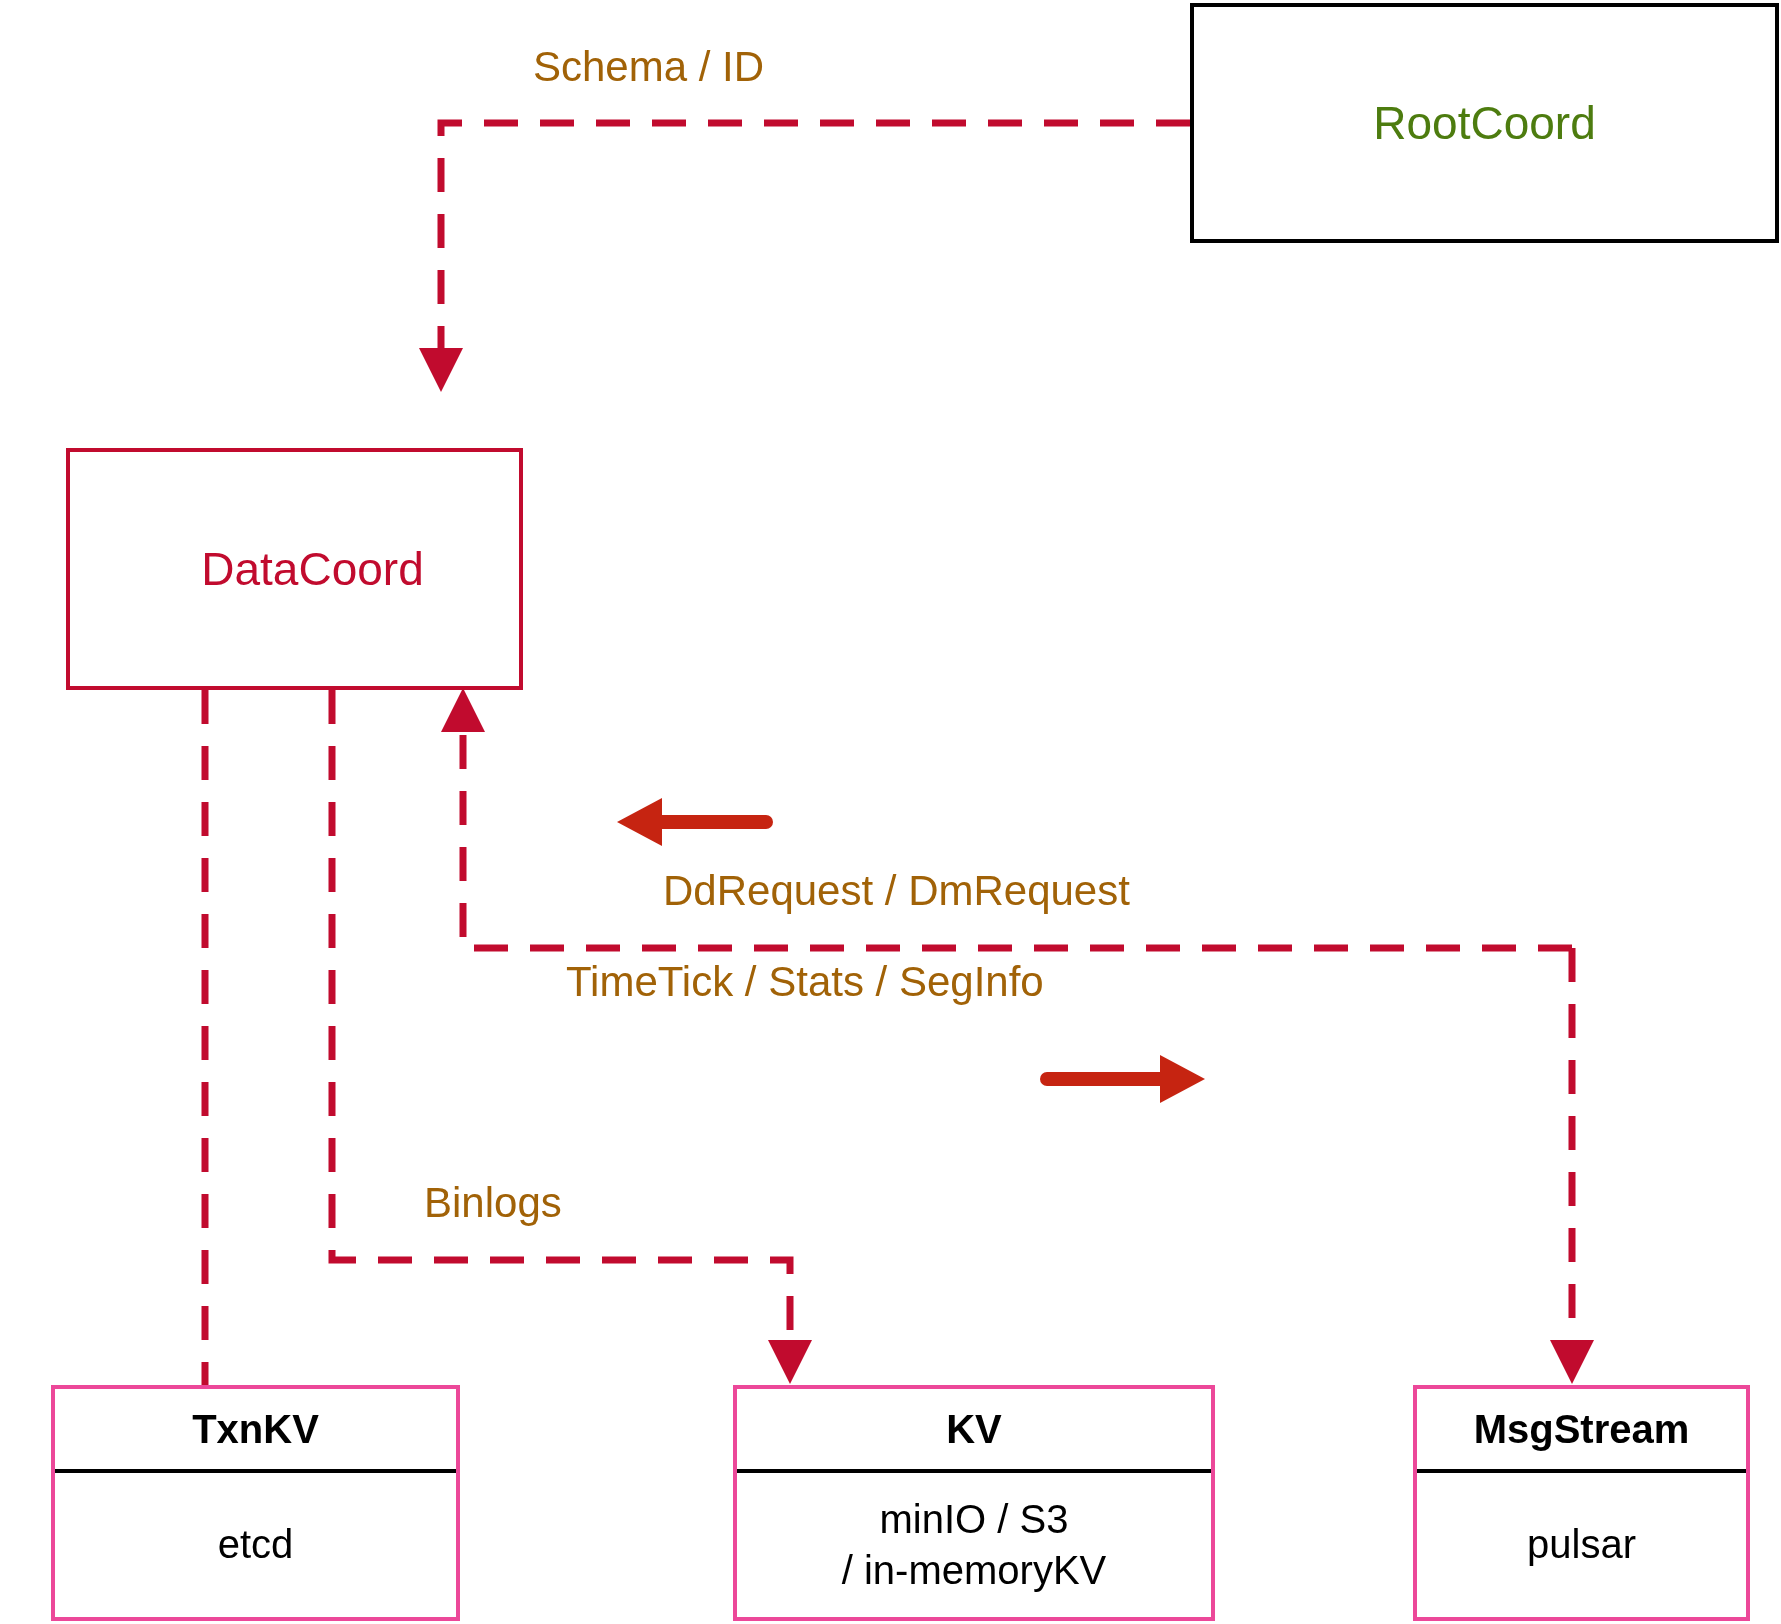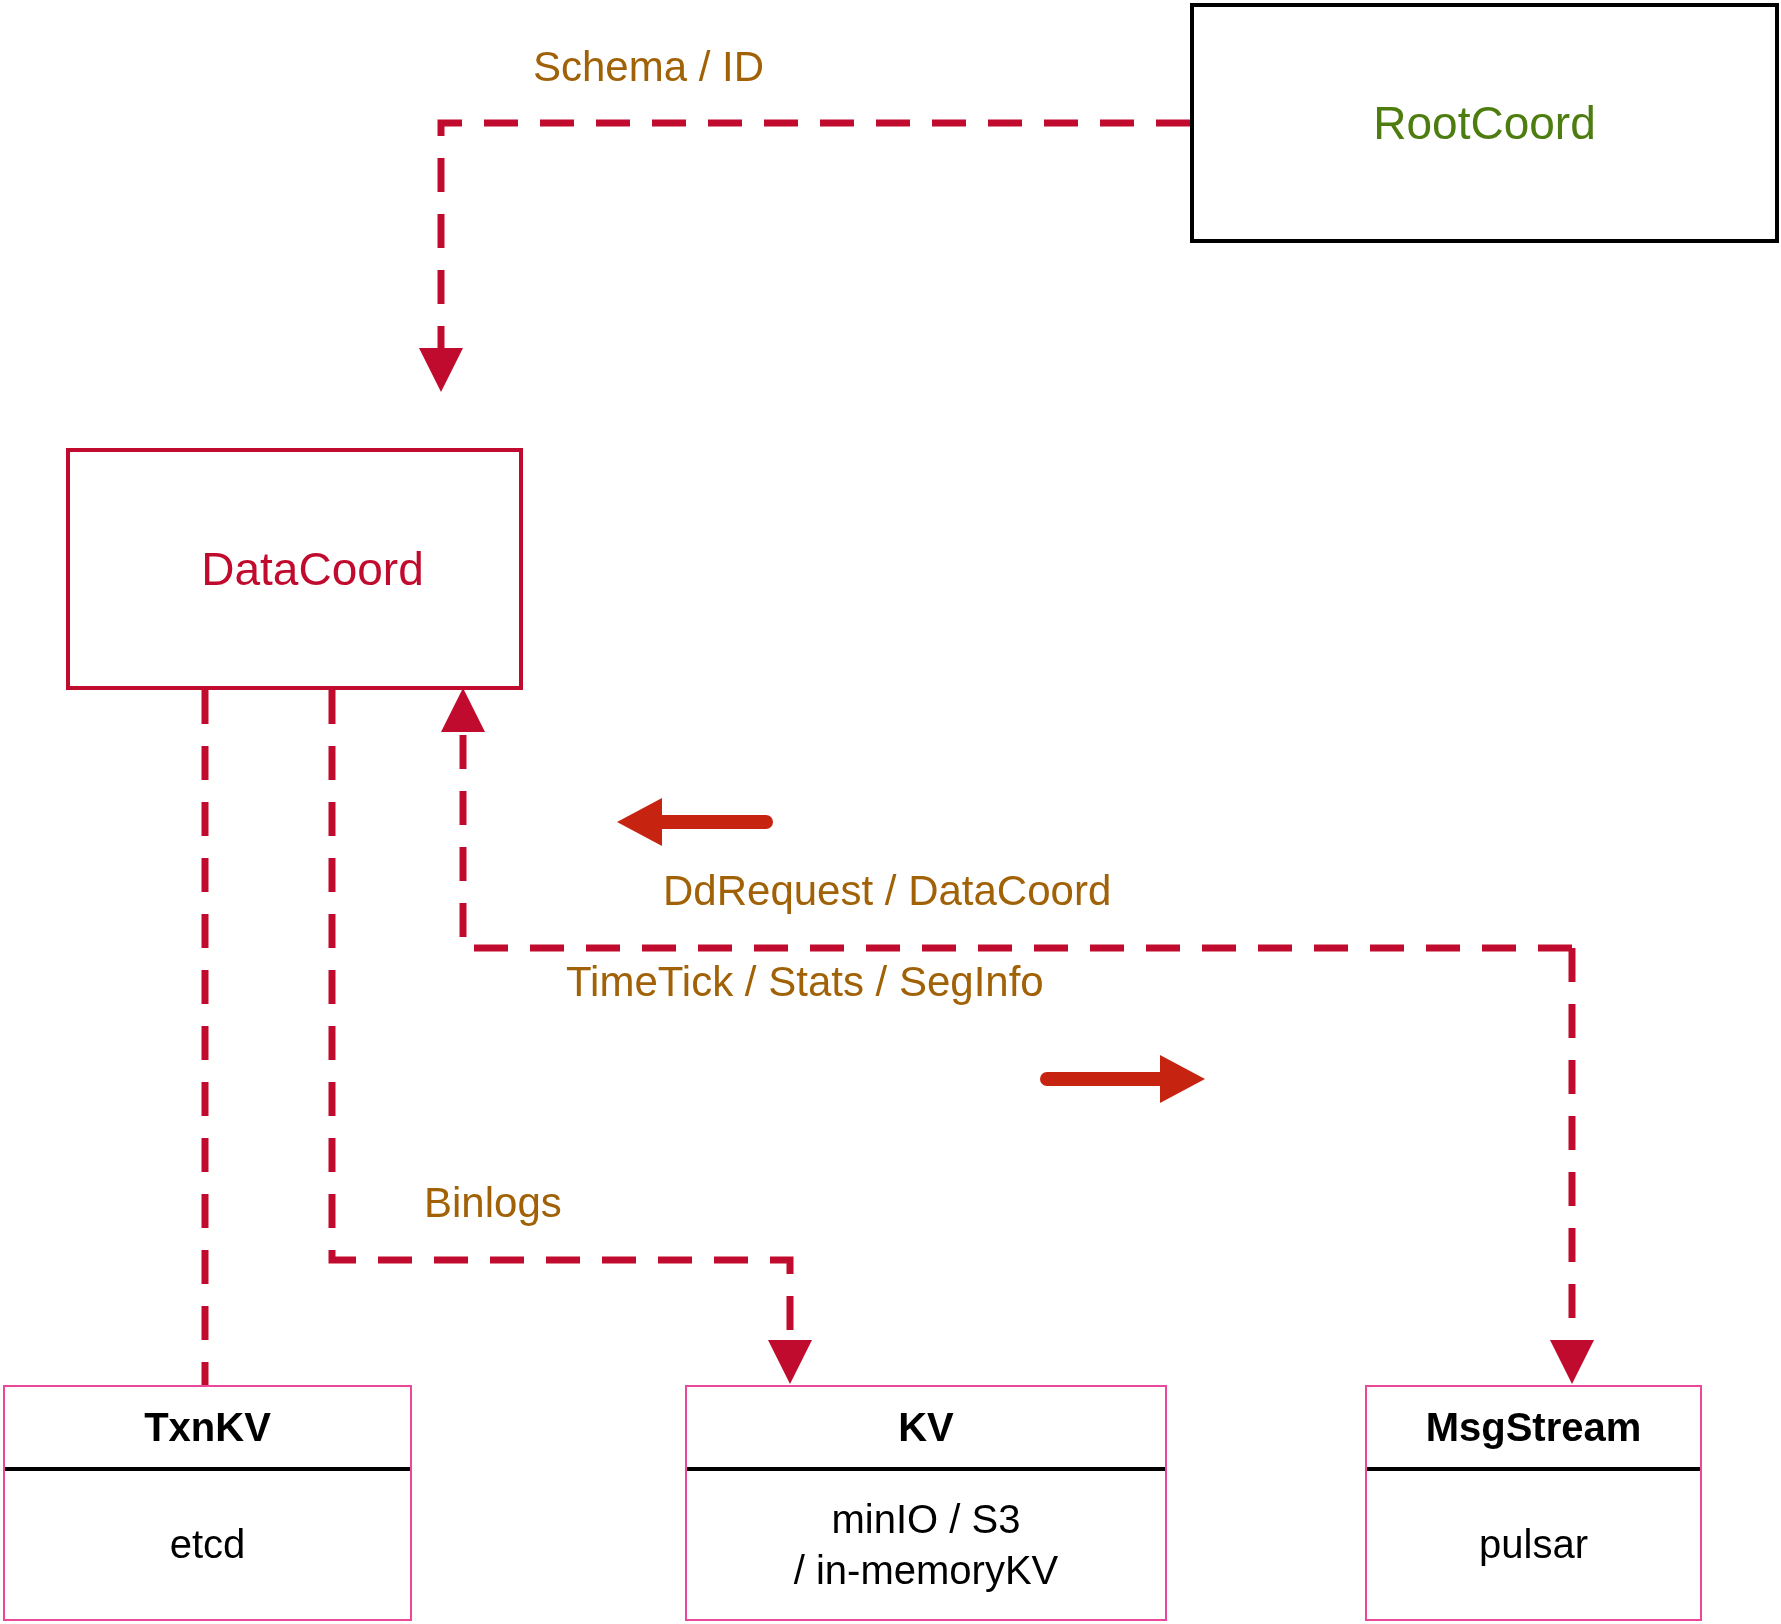--- a/index.html
+++ b/index.html
@@ -48,24 +48,25 @@
   }
   .node-label-red {
     font-size: 46px;
     color: #c10b2e;
     line-height: 1.1;
     text-align: center;
   }
   .store {
     position: absolute;
     box-sizing: border-box;
-    border: 2px solid #ec4899;
+    border: 4px solid #ec4899;
     background: #ffffff;
     display: flex;
     flex-direction: column;
+    margin-left: 48px;
   }
   .store-head {
     box-sizing: border-box;
     border-bottom: 4px solid #000000;
     display: flex;
     align-items: center;
     justify-content: center;
     font-weight: bold;
     font-size: 40px;
     color: #000000;
@@ -156,19 +157,19 @@
 
   <div class="store" style="left:1365px; top:1385px; width:337px; height:236px;">
     <div class="store-head" style="height:84px;">MsgStream</div>
     <div class="store-body">
       <span>pulsar</span>
     </div>
   </div>
 
   <div class="edge-label" style="left:533px; top:46px;">Schema / ID</div>
 
-  <div class="edge-label" style="left:663px; top:870px;">DdRequest / DataCoord</div>
+  <div class="edge-label" style="left:663px; top:870px;">DdRequest / DmRequest</div>
 
   <div class="edge-label" style="left:566px; top:961px;">TimeTick / Stats / SegInfo</div>
 
   <div class="edge-label" style="left:424px; top:1182px;">Binlogs</div>
 
 </div>
 
 </body></html>

